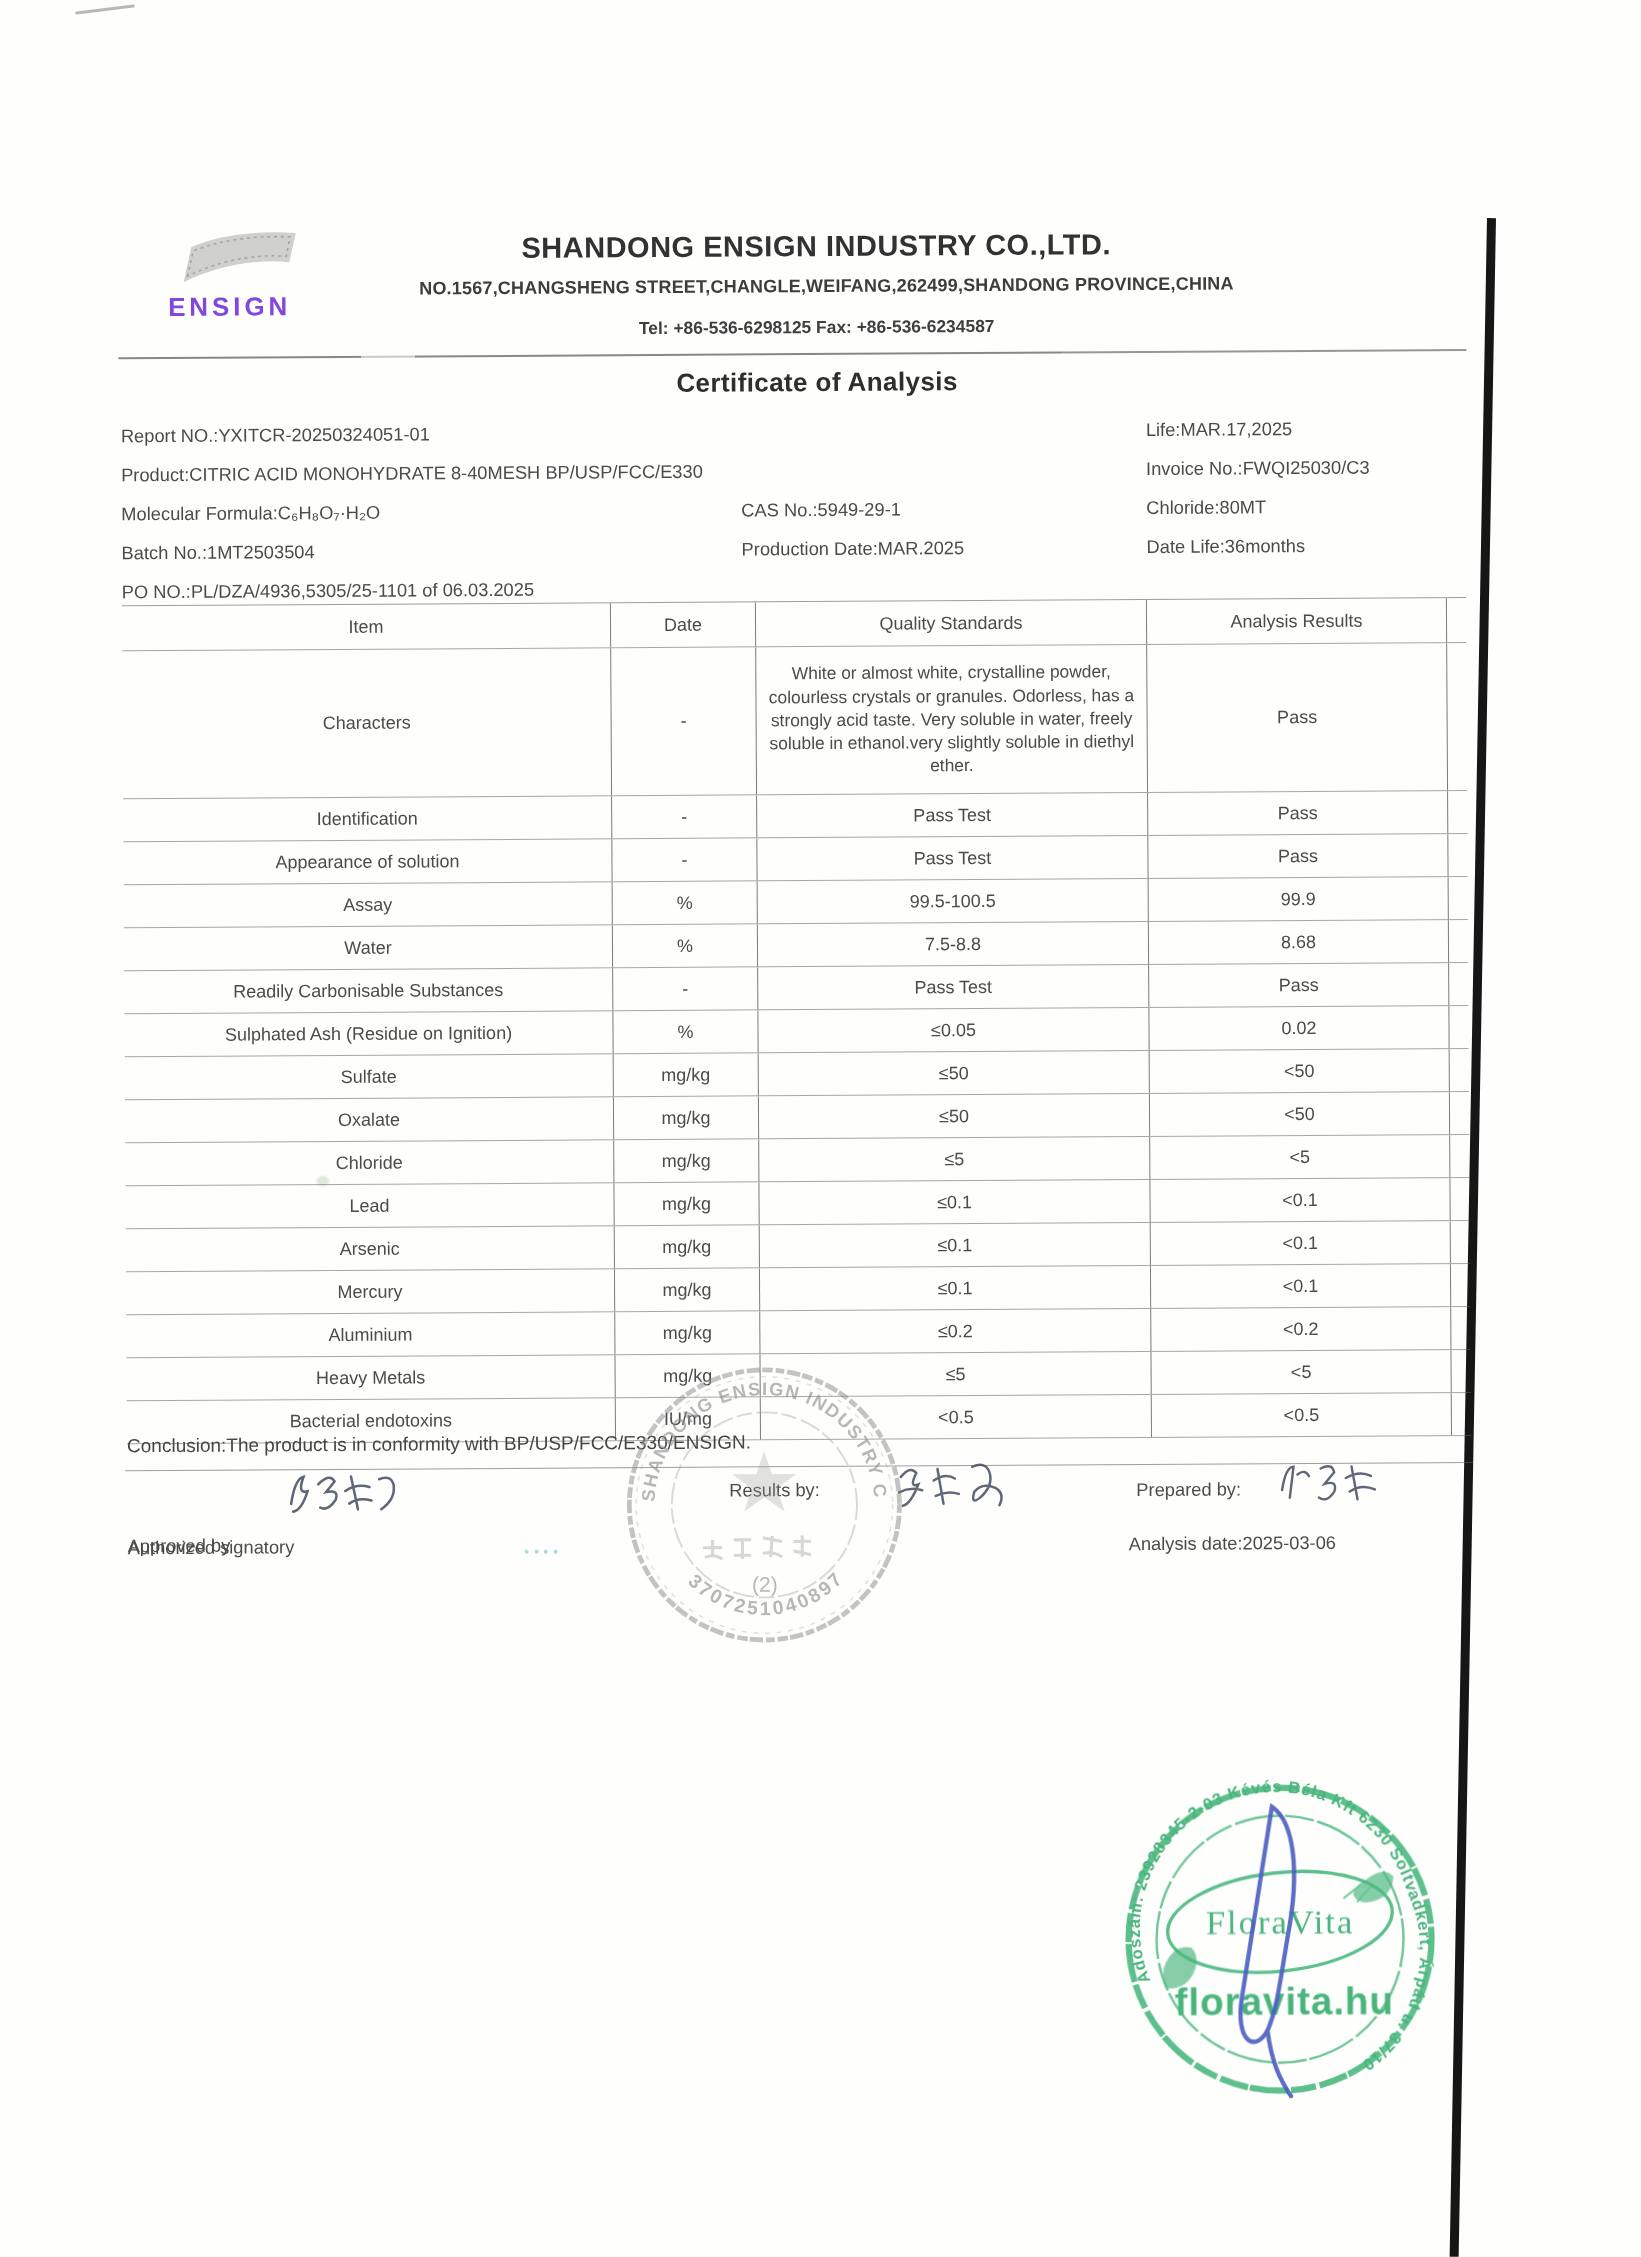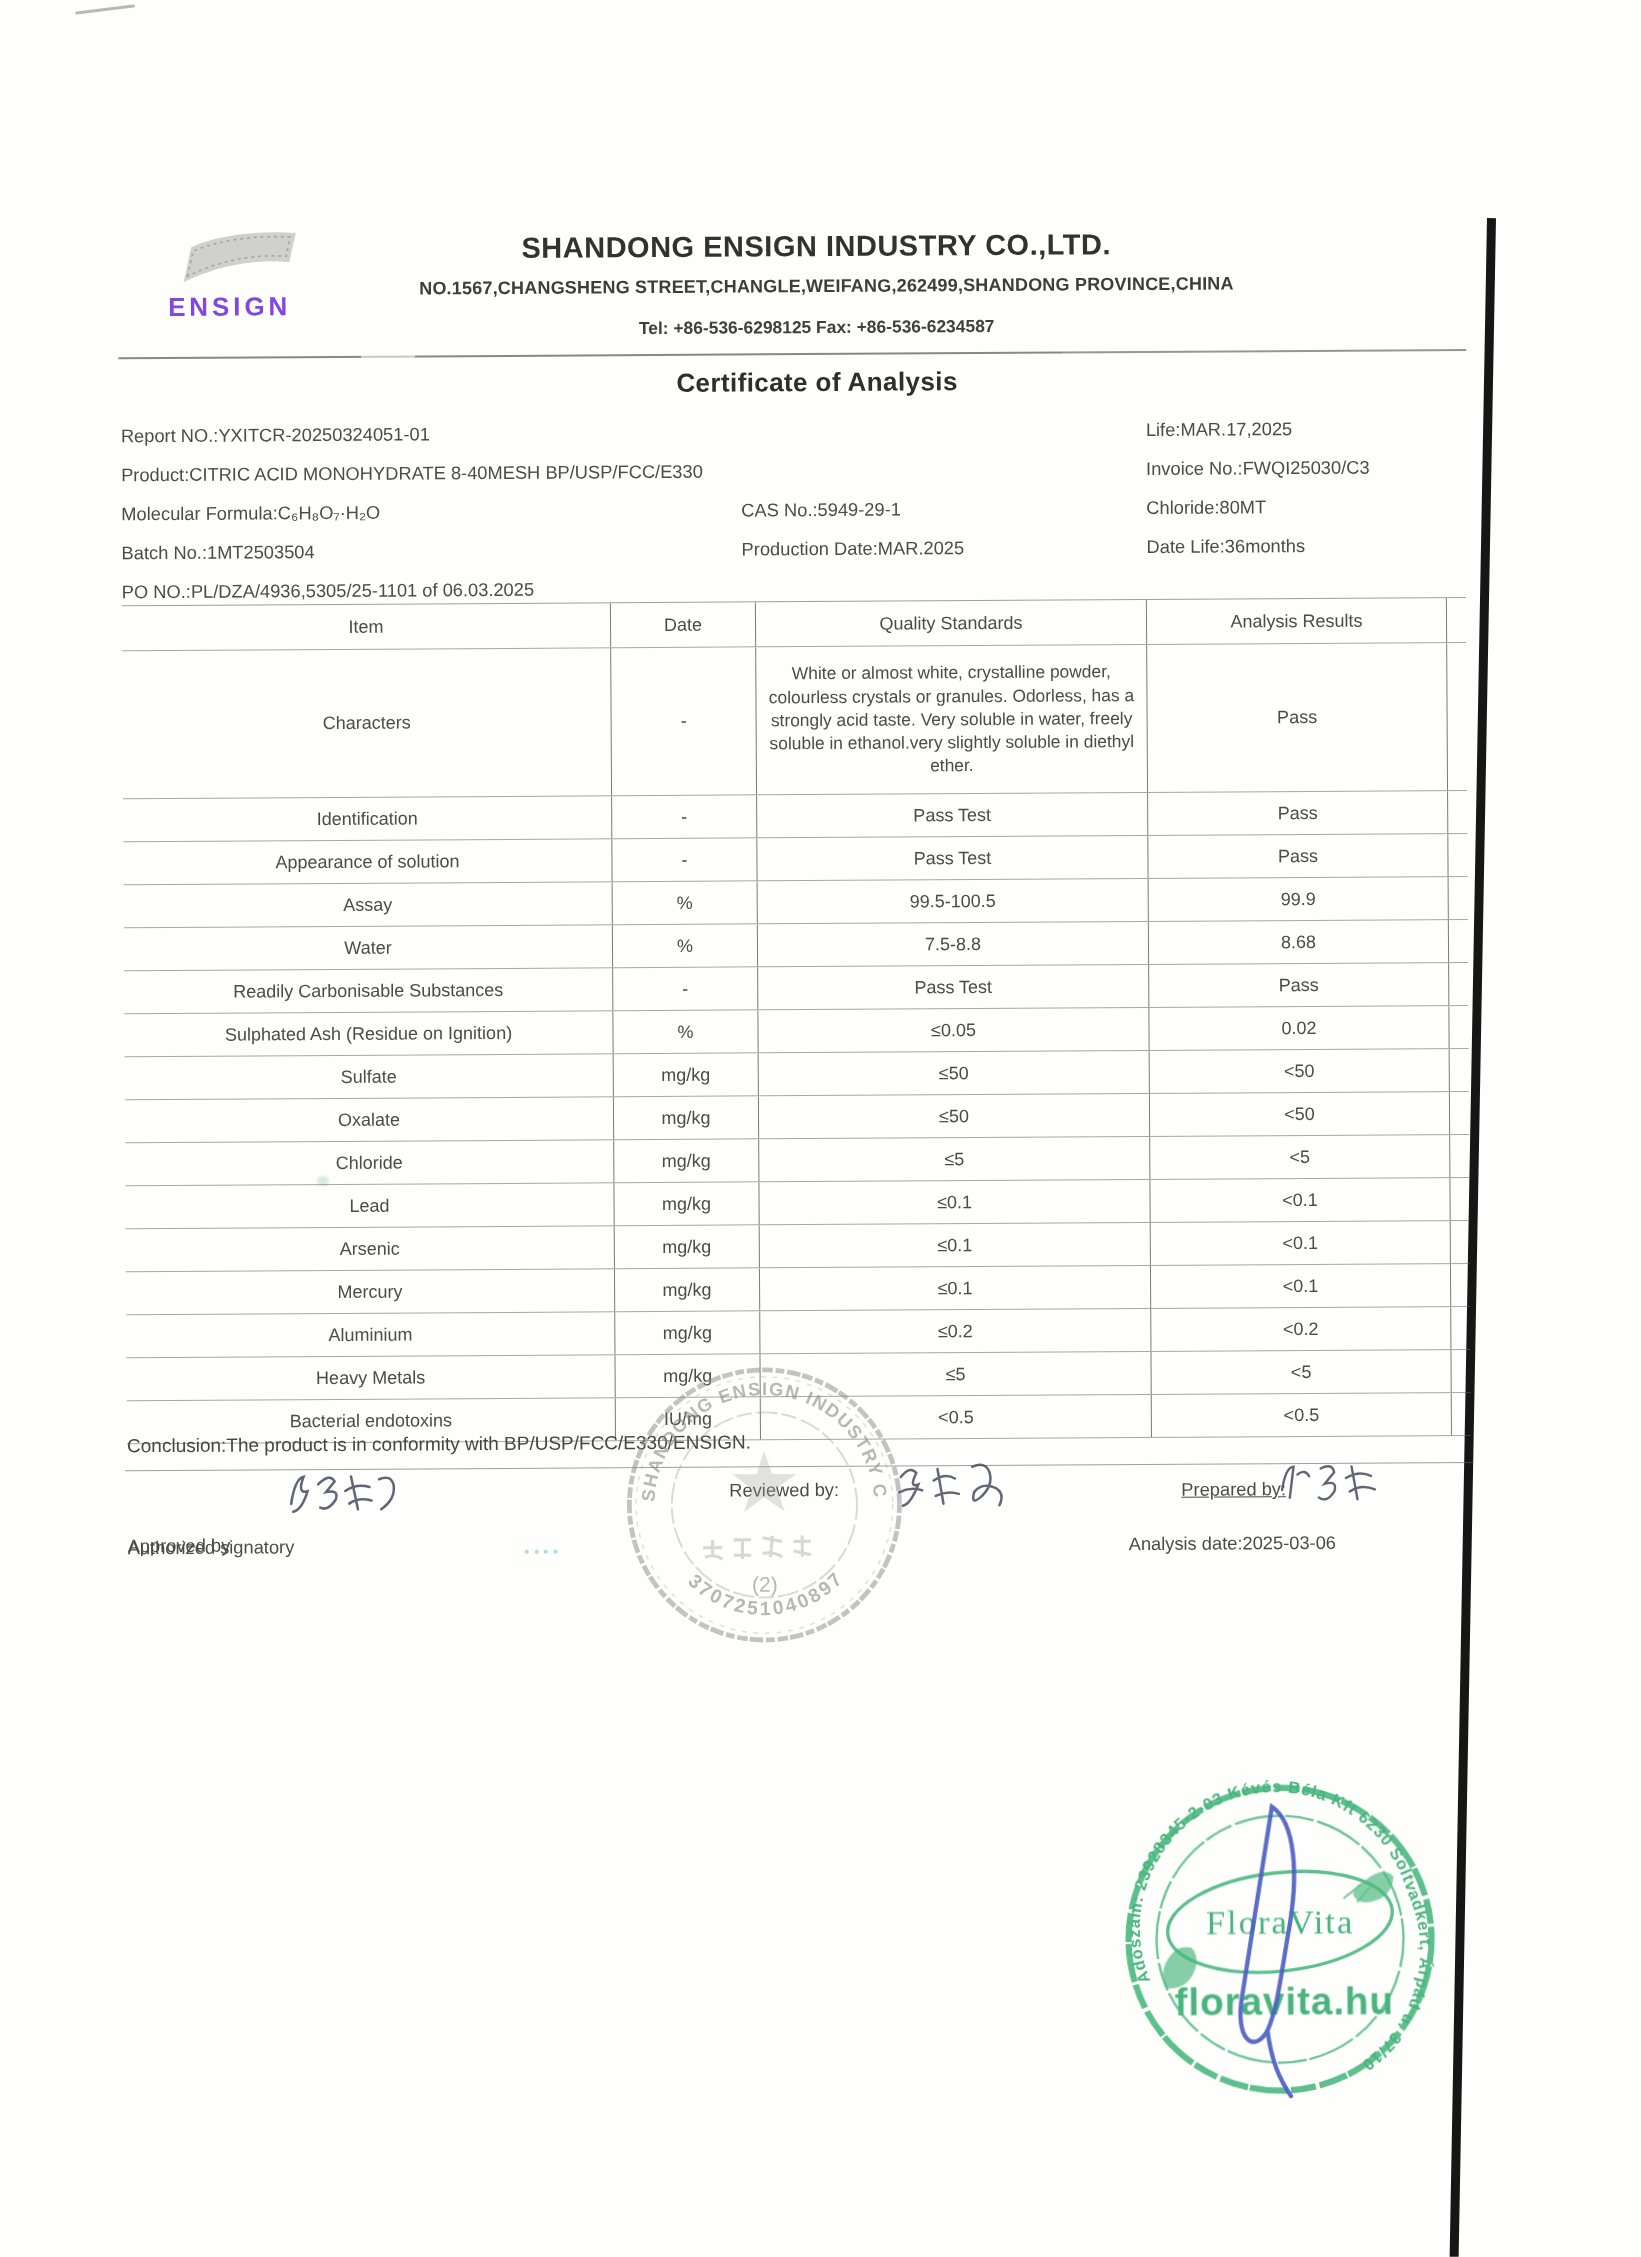--- a/index.html
+++ b/index.html
@@ -46,21 +46,21 @@
   .c-fill{padding:0;}
   .t-rows>.t-row:first-child{min-height:147px;}
   .t-rows>.t-row:first-child .c-qs{font-size:17.4px;line-height:1.34;padding:7.7px 5.8px;}
 
   
   .conclusion{position:absolute;left:124px;top:1431px;font-size:19px;color:#454545;}
   .concl-line{position:absolute;left:122px;top:1466px;width:1348px;height:1px;background:rgba(95,95,95,.6);}
   .sig-label{position:absolute;font-size:18.3px;color:#4b4b4b;}
   .lbl-approved{left:124px;top:1485px;margin-top:46px;}
   .lbl-reviewed{left:726px;top:1479px;}
-  .lbl-prepared{left:1178px;top:1481px;text-decoration:underline;}
+  .lbl-prepared{left:1133px;top:1481px;}
   .lbl-authorized{left:124px;top:1533px;}
   .lbl-analysisdate{left:1125px;top:1535px;}
   .sig{position:absolute;pointer-events:none;}
   .sig-approved{left:278px;top:1462px;}
   .sig-reviewed{left:888px;top:1456px;}
   .sig-prepared{left:1271px;top:1458px;}
 
   
   .seal{position:absolute;left:616px;top:1358px;pointer-events:none;opacity:.62;}
   .stamp-green{position:absolute;left:1110px;top:1778px;pointer-events:none;opacity:.92;}
@@ -240,21 +240,21 @@
           <div class="c c-ar">&lt;0.5</div>
           <div class="c c-fill"></div>
         </div>
         </div>
     </div>
 
     <div class="conclusion">Conclusion:The product is in conformity with BP/USP/FCC/E330/ENSIGN.</div>
     <div class="concl-line"></div>
 
     <div class="sig-label lbl-approved">Approved by</div>
-    <div class="sig-label lbl-reviewed">Reviewed by:</div>
+    <div class="sig-label lbl-reviewed">Results by:</div>
     <div class="sig-label lbl-prepared">Prepared by:</div>
     <div class="sig-label lbl-authorized">Authorized signatory</div>
     <div class="sig-label lbl-analysisdate">Analysis date:2025-03-06</div>
 
     <svg class="sig sig-approved" width="126" height="60" viewBox="0 0 130 62">
       <g fill="none" stroke="#454c60" stroke-width="2.6" stroke-linecap="round" opacity=".85">
         <path d="M10,40 Q14,14 23,12 Q16,30 27,27 Q21,46 12,48"></path>
         <path d="M38,20 Q50,8 55,17 L46,28 Q60,25 56,36 Q48,48 40,44"></path>
         <path d="M72,12 L79,46 M66,27 Q78,19 91,23 M70,40 Q80,33 93,37"></path>
         <path d="M101,15 Q113,10 116,21 Q118,36 103,46"></path>

